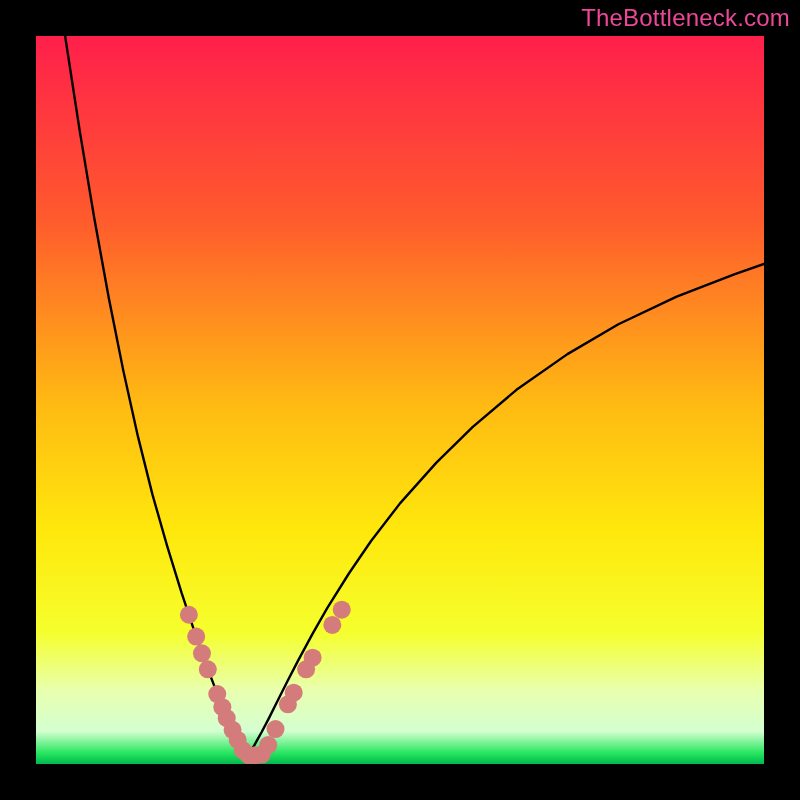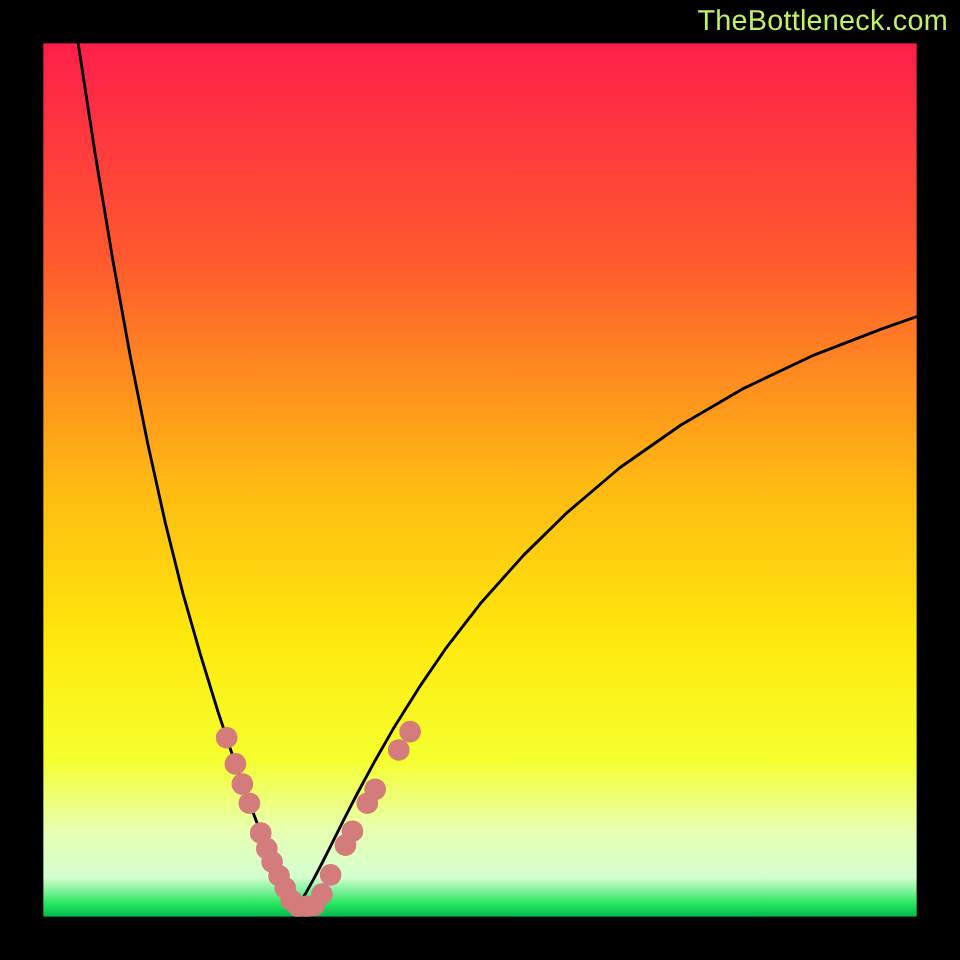--- a/index.html
+++ b/index.html
@@ -9,21 +9,21 @@
     width: 800px;
     height: 800px;
     background: #000;
   }
   .watermark {
     position: absolute;
     top: 4px;
     right: 10px;
     font-family: Arial, Helvetica, sans-serif;
     font-size: 24px;
-    color: #bef264;
+    color: #ec4899;
     letter-spacing: 0.2px;
     font-weight: 500;
   }
   .plot {
     position: absolute;
     left: 36px;
     top: 36px;
     width: 728px;
     height: 728px;
   }

